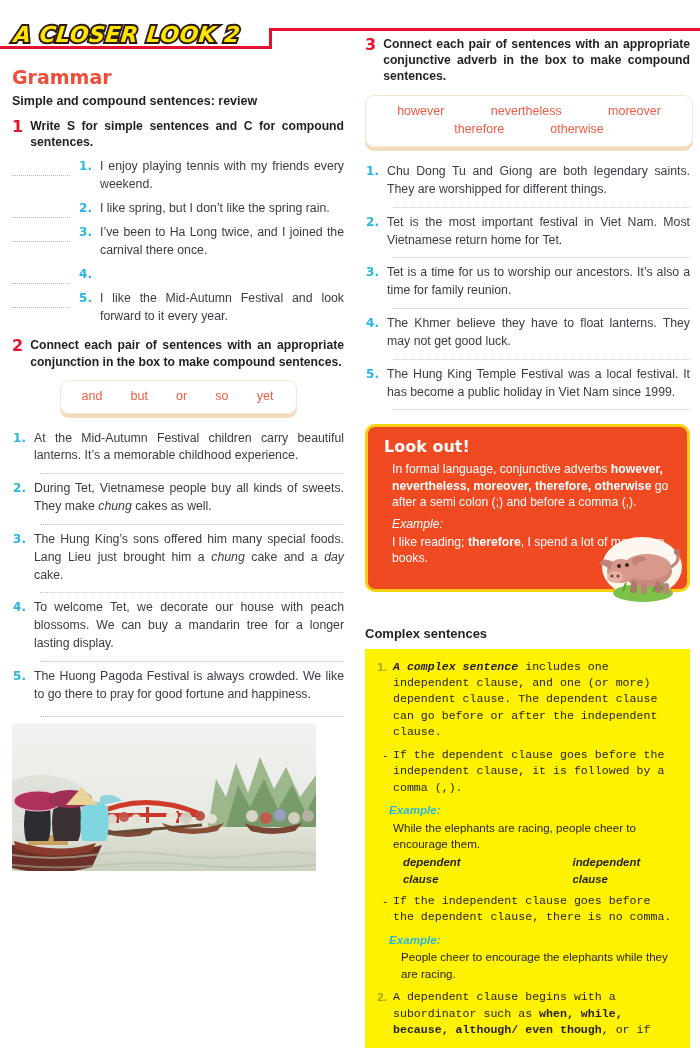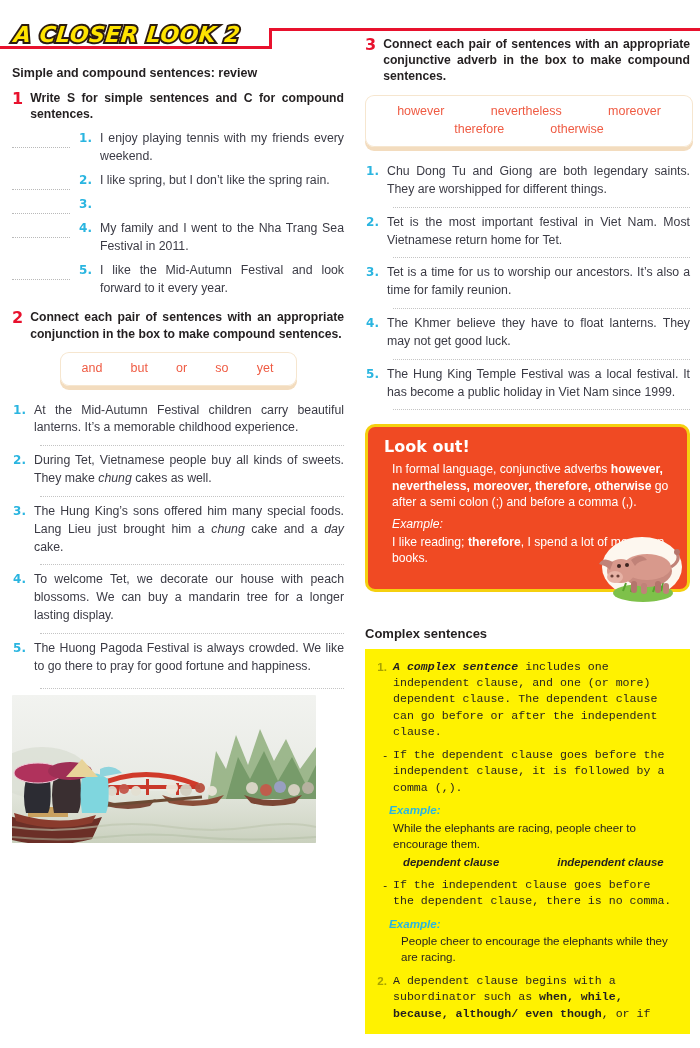--- a/index.html
+++ b/index.html
@@ -122,21 +122,21 @@
   }
   .yellowbox .ynum{color:#a8a200;font-weight:bold;}
   .yellowbox .ydash{color:#231f20;}
   .yrow{display:flex;gap:6px;margin-bottom:6px;align-items:flex-start;}
   .yrow .mark{flex:0 0 12px;text-align:right;}
   .yrow .body{flex:1;font-family:Liberation Mono, monospace;}
   .yex-label{color:#2ab5e0;font-style:italic;font-weight:bold;margin:2px 0 1px 14px;}
   .yex-text{margin:0 0 2px 18px;}
   .clause-row{
     display:flex;margin:0 0 6px 28px;font-style:italic;font-weight:bold;
-    font-size:11.4px;gap:58px;
+    font-size:11.4px;gap:74px;
   }
 
   
   .photo-wrap{margin-top:10px;position:relative;}
   .photo-sep{border-top:1px dotted #c4c4c4;margin:0 0 6px 28px;}
   .photo{
     width:304px;height:148px;display:block;border-radius:1px;
   }
 </style>
 </head>
@@ -146,20 +146,21 @@
 
   <div class="header">
     <div class="hdr-line-left"></div>
     <div class="hdr-line-vert"></div>
     <div class="hdr-line-right"></div>
     <div class="hdr-title">A CLOSER LOOK 2</div>
   </div>
 
   <div class="col-left">
 
+    <h2 class="grammar">Grammar</h2>
     <h3 class="subhead">Simple and compound sentences: review</h3>
 
     <div class="ex">
       <div class="ex-head">
         <span class="ex-num">1</span>
         <span class="ex-instr">Write S for simple sentences and C for compound sentences.</span>
       </div>
       <div class="items">
         <div class="item">
           <span class="blank"></span>
@@ -167,25 +168,25 @@
           <span class="txt">I enjoy playing tennis with my friends every weekend.</span>
         </div>
         <div class="item">
           <span class="blank"></span>
           <span class="n">2.</span>
           <span class="txt">I like spring, but I don’t like the spring rain.</span>
         </div>
         <div class="item">
           <span class="blank"></span>
           <span class="n">3.</span>
+          <span class="txt">I’ve been to Ha Long twice, and I joined the carnival there once.</span>
         </div>
         <div class="item">
           <span class="blank"></span>
           <span class="n">4.</span>
-          <span class="txt">My family and I went to the Nha Trang Sea Festival in 2011.</span>
         </div>
         <div class="item">
           <span class="blank"></span>
           <span class="n">5.</span>
           <span class="txt">I like the Mid-Autumn Festival and look forward to it every year.</span>
         </div>
       </div>
     </div>
 
     <div class="ex" style="margin-top:10px;">

